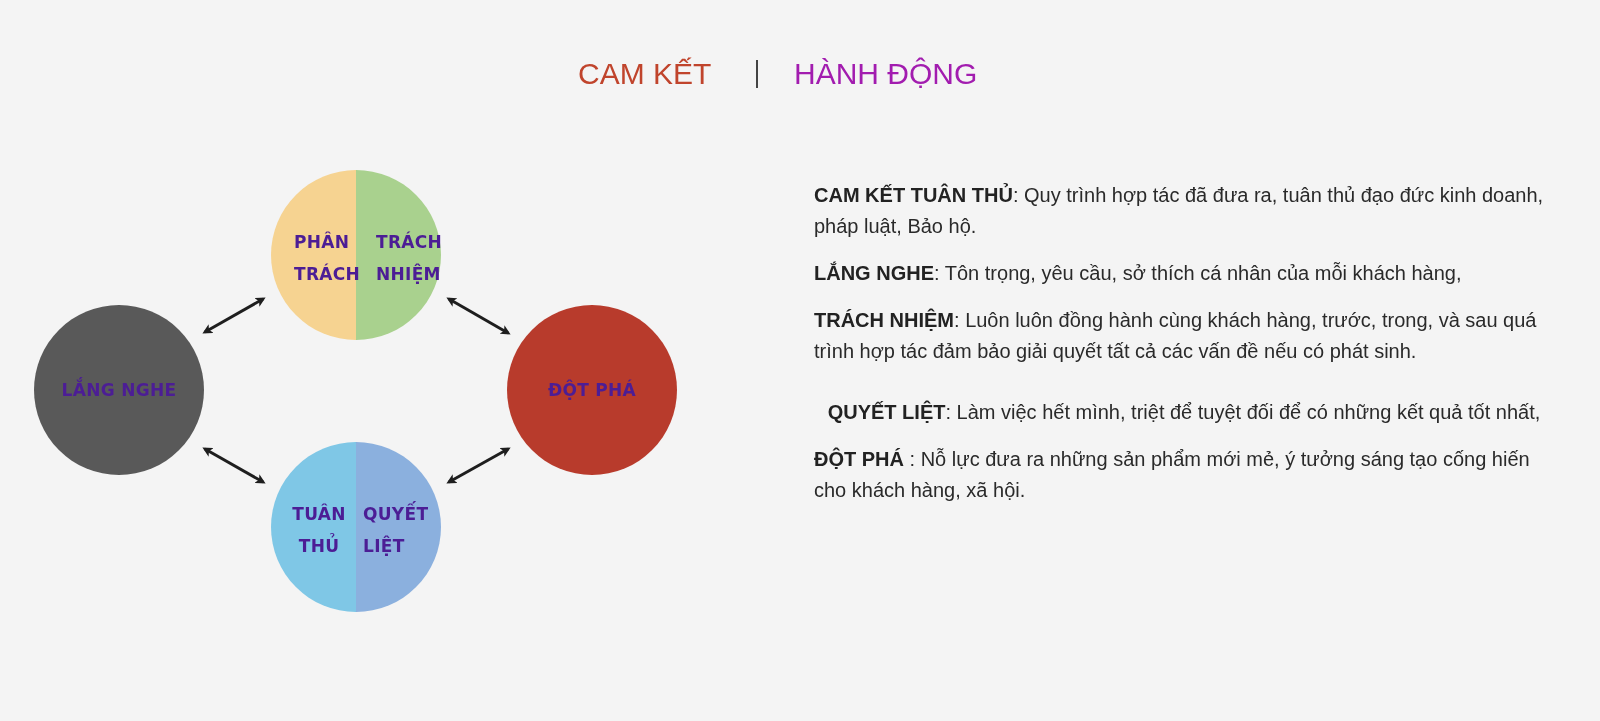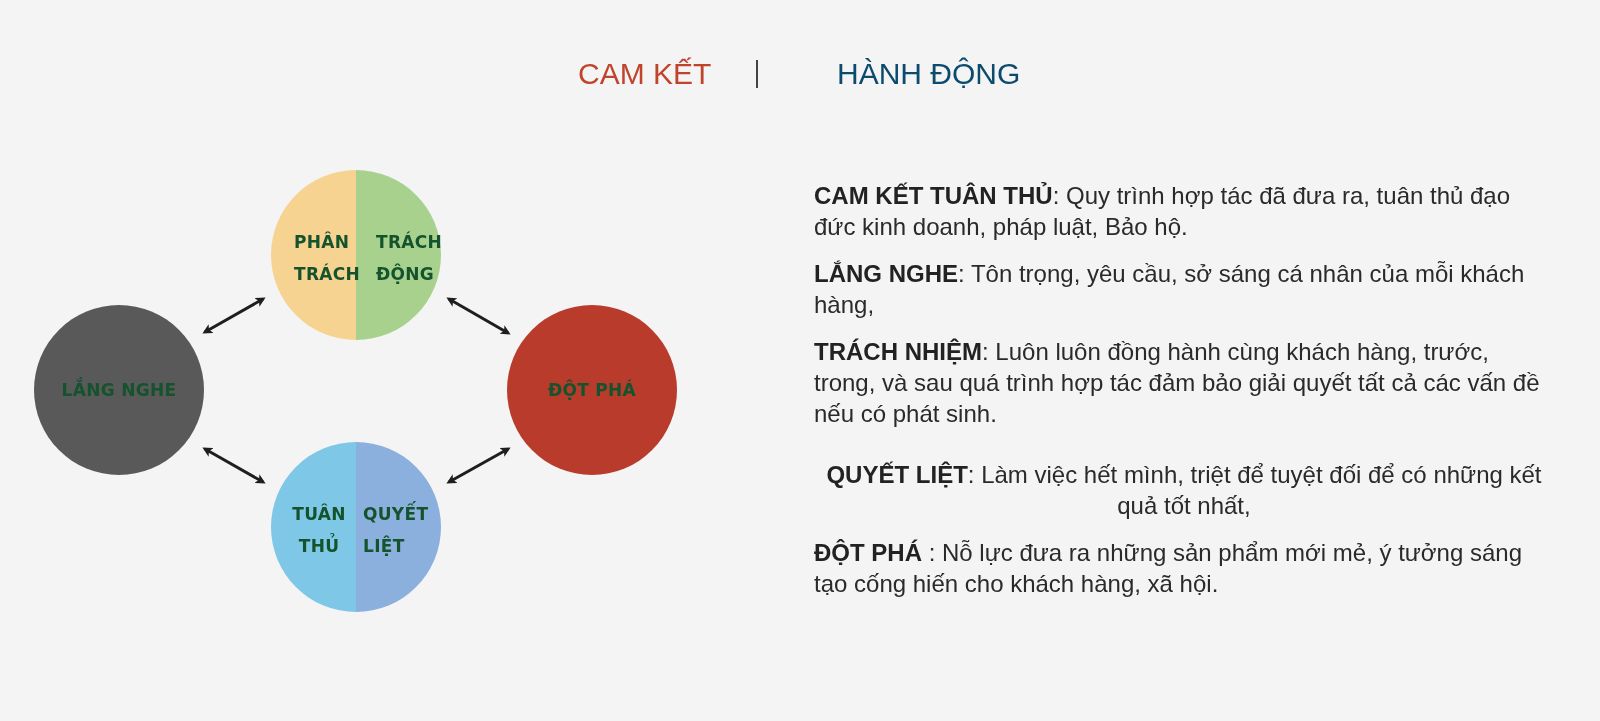--- a/index.html
+++ b/index.html
@@ -27,57 +27,57 @@
   }
   .tab {
     position: absolute;
     top: 0;
     font-size: 30px;
     line-height: 44px;
     cursor: pointer;
     white-space: nowrap;
   }
   .tab.active { color: #c0442c; left: 578px; }
-  .tab.inactive { color: #0c4a6e; left: 837px; }
+  .tab.inactive { color: #a21caf; left: 794px; }
   .tab-sep {
     position: absolute;
     left: 756px;
     top: 8px;
     width: 2px;
     height: 28px;
     background: #444;
   }
 
   
   .diagram {
     position: absolute;
     left: 0;
     top: 140px;
     width: 720px;
     height: 500px;
   }
   .diagram svg { position: absolute; left: 0; top: 0; }
   .circle-label {
     position: absolute;
-    color: #14532d;
+    color: #4c1d95;
     font-family: "DejaVu Sans", sans-serif;
     font-weight: bold;
     font-size: 17px;
     line-height: 32px;
     letter-spacing: 0.3px;
     white-space: nowrap;
   }
 
   
   .desc {
     position: absolute;
     left: 814px;
     top: 180px;
     width: 740px;
-    font-size: 24px;
+    font-size: 20px;
     line-height: 31px;
     color: #2a2a2a;
   }
   .desc p { margin: 0 0 16px 0; }
   .desc p.gap { margin-top: 30px; text-align: center; }
   .desc b { font-weight: bold; color: #222; }
 </style>
 </head>
 <body>
 
@@ -116,38 +116,38 @@
       <line x1="205" y1="309" x2="263" y2="342" stroke="#1e1e1e" stroke-width="3" marker-start="url(#ah)" marker-end="url(#ah)"></line>
       <line x1="449" y1="342" x2="508" y2="309" stroke="#1e1e1e" stroke-width="3" marker-start="url(#ah)" marker-end="url(#ah)"></line>
     </svg>
 
     <div class="circle-label" style="left:294px; top:86px; text-align:right; width:54px;">
       <div>PHÂN</div>
       <div>TRÁCH</div>
     </div>
     <div class="circle-label" style="left:376px; top:86px;">
       <div>TRÁCH</div>
-      <div>ĐỘNG</div>
+      <div>NHIỆM</div>
     </div>
 
     <div class="circle-label" style="left:34px; top:234px; width:170px; text-align:center;">LẮNG NGHE</div>
 
     <div class="circle-label" style="left:507px; top:234px; width:170px; text-align:center;">ĐỘT PHÁ</div>
 
     <div class="circle-label" style="left:290px; top:358px; text-align:center; width:58px;">
       <div>TUÂN</div>
       <div>THỦ</div>
     </div>
     <div class="circle-label" style="left:363px; top:358px;">
       <div>QUYẾT</div>
       <div>LIỆT</div>
     </div>
   </div>
 
   <div class="desc">
     <p><b>CAM KẾT TUÂN THỦ</b><span>: </span><span>Quy trình hợp tác đã đưa ra, tuân thủ đạo đức kinh doanh, pháp luật, Bảo hộ.</span></p>
-    <p><b>LẮNG NGHE</b><span>: </span><span>Tôn trọng, yêu cầu, sở sáng cá nhân của mỗi khách hàng,</span></p>
+    <p><b>LẮNG NGHE</b><span>: </span><span>Tôn trọng, yêu cầu, sở thích cá nhân của mỗi khách hàng,</span></p>
     <p><b>TRÁCH NHIỆM</b><span>: </span><span>Luôn luôn đồng hành cùng khách hàng, trước, trong, và sau quá trình hợp tác đảm bảo giải quyết tất cả các vấn đề nếu có phát sinh.</span></p>
     <p class="gap"><b>QUYẾT LIỆT</b><span>: </span><span>Làm việc hết mình, triệt để tuyệt đối để có những kết quả tốt nhất,</span></p>
     <p><b>ĐỘT PHÁ</b><span> : </span><span>Nỗ lực đưa ra những sản phẩm mới mẻ, ý tưởng sáng tạo cống hiến cho khách hàng, xã hội.</span></p>
   </div>
 
 </div>
 
 </body></html>

